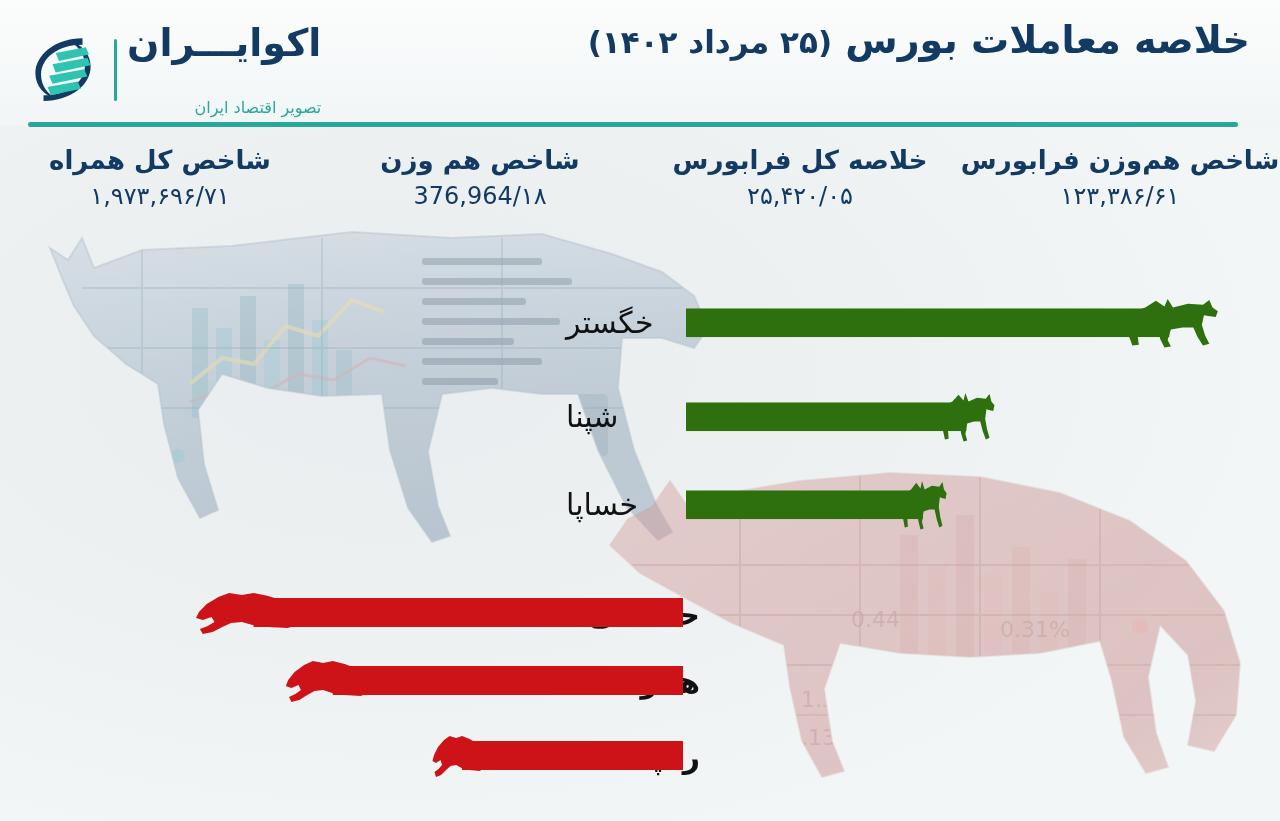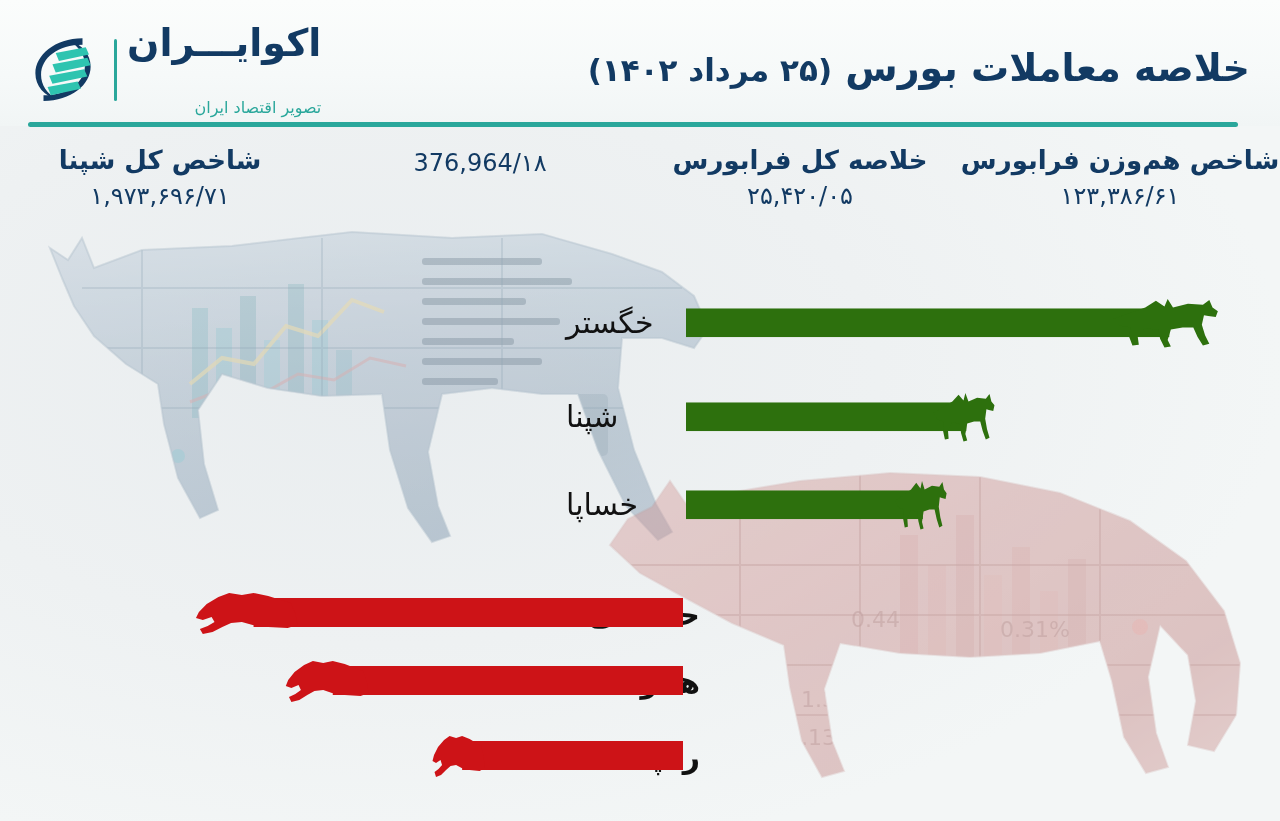--- a/index.html
+++ b/index.html
@@ -58,21 +58,21 @@
     font-size:38px; font-weight:bold; color:#123a63; letter-spacing:-1px;
     line-height:1.05; white-space:nowrap;
   }
   #logo-tag {
     font-size:16px; color:#2aa79b; letter-spacing:1.5px; line-height:1;
     white-space:nowrap;
     margin-top:20px;
   }
 
   #title {
-    position:absolute; right:30px; top:46px;
+    position:absolute; right:30px; top:18px;
     font-size:38px; font-weight:bold; color:#123a63;
     white-space:nowrap; direction:rtl; text-align:center;
   }
   #title .date-part { font-size:31px; font-weight:bold; }
 
   #header-rule {
     position:absolute; left:28px; top:122px; width:1210px; height:5px;
     background:#2aa79b; border-radius:3px;
   }
 
@@ -311,24 +311,25 @@
     <div id="title">
       <span>خلاصه معاملات بورس</span>
       <span class="date-part">(۲۵ مرداد ۱۴۰۲)</span>
     </div>
 
     <div id="header-rule"></div>
   </div>
 
   <div id="stats">
     <div class="stat">
-      <div class="stat-label">شاخص کل شپنا</div>
+      <div class="stat-label">شاخص کل همراه</div>
       <div class="stat-value">۱,۹۷۳,۶۹۶/۷۱</div>
     </div>
     <div class="stat">
+      <div class="stat-label">شاخص هم وزن</div>
       <div class="stat-value">376,964/۱۸</div>
     </div>
     <div class="stat">
       <div class="stat-label">خلاصه کل فرابورس</div>
       <div class="stat-value">۲۵,۴۲۰/۰۵</div>
     </div>
     <div class="stat">
       <div class="stat-label">شاخص هم‌وزن فرابورس</div>
       <div class="stat-value">۱۲۳,۳۸۶/۶۱</div>
     </div>

